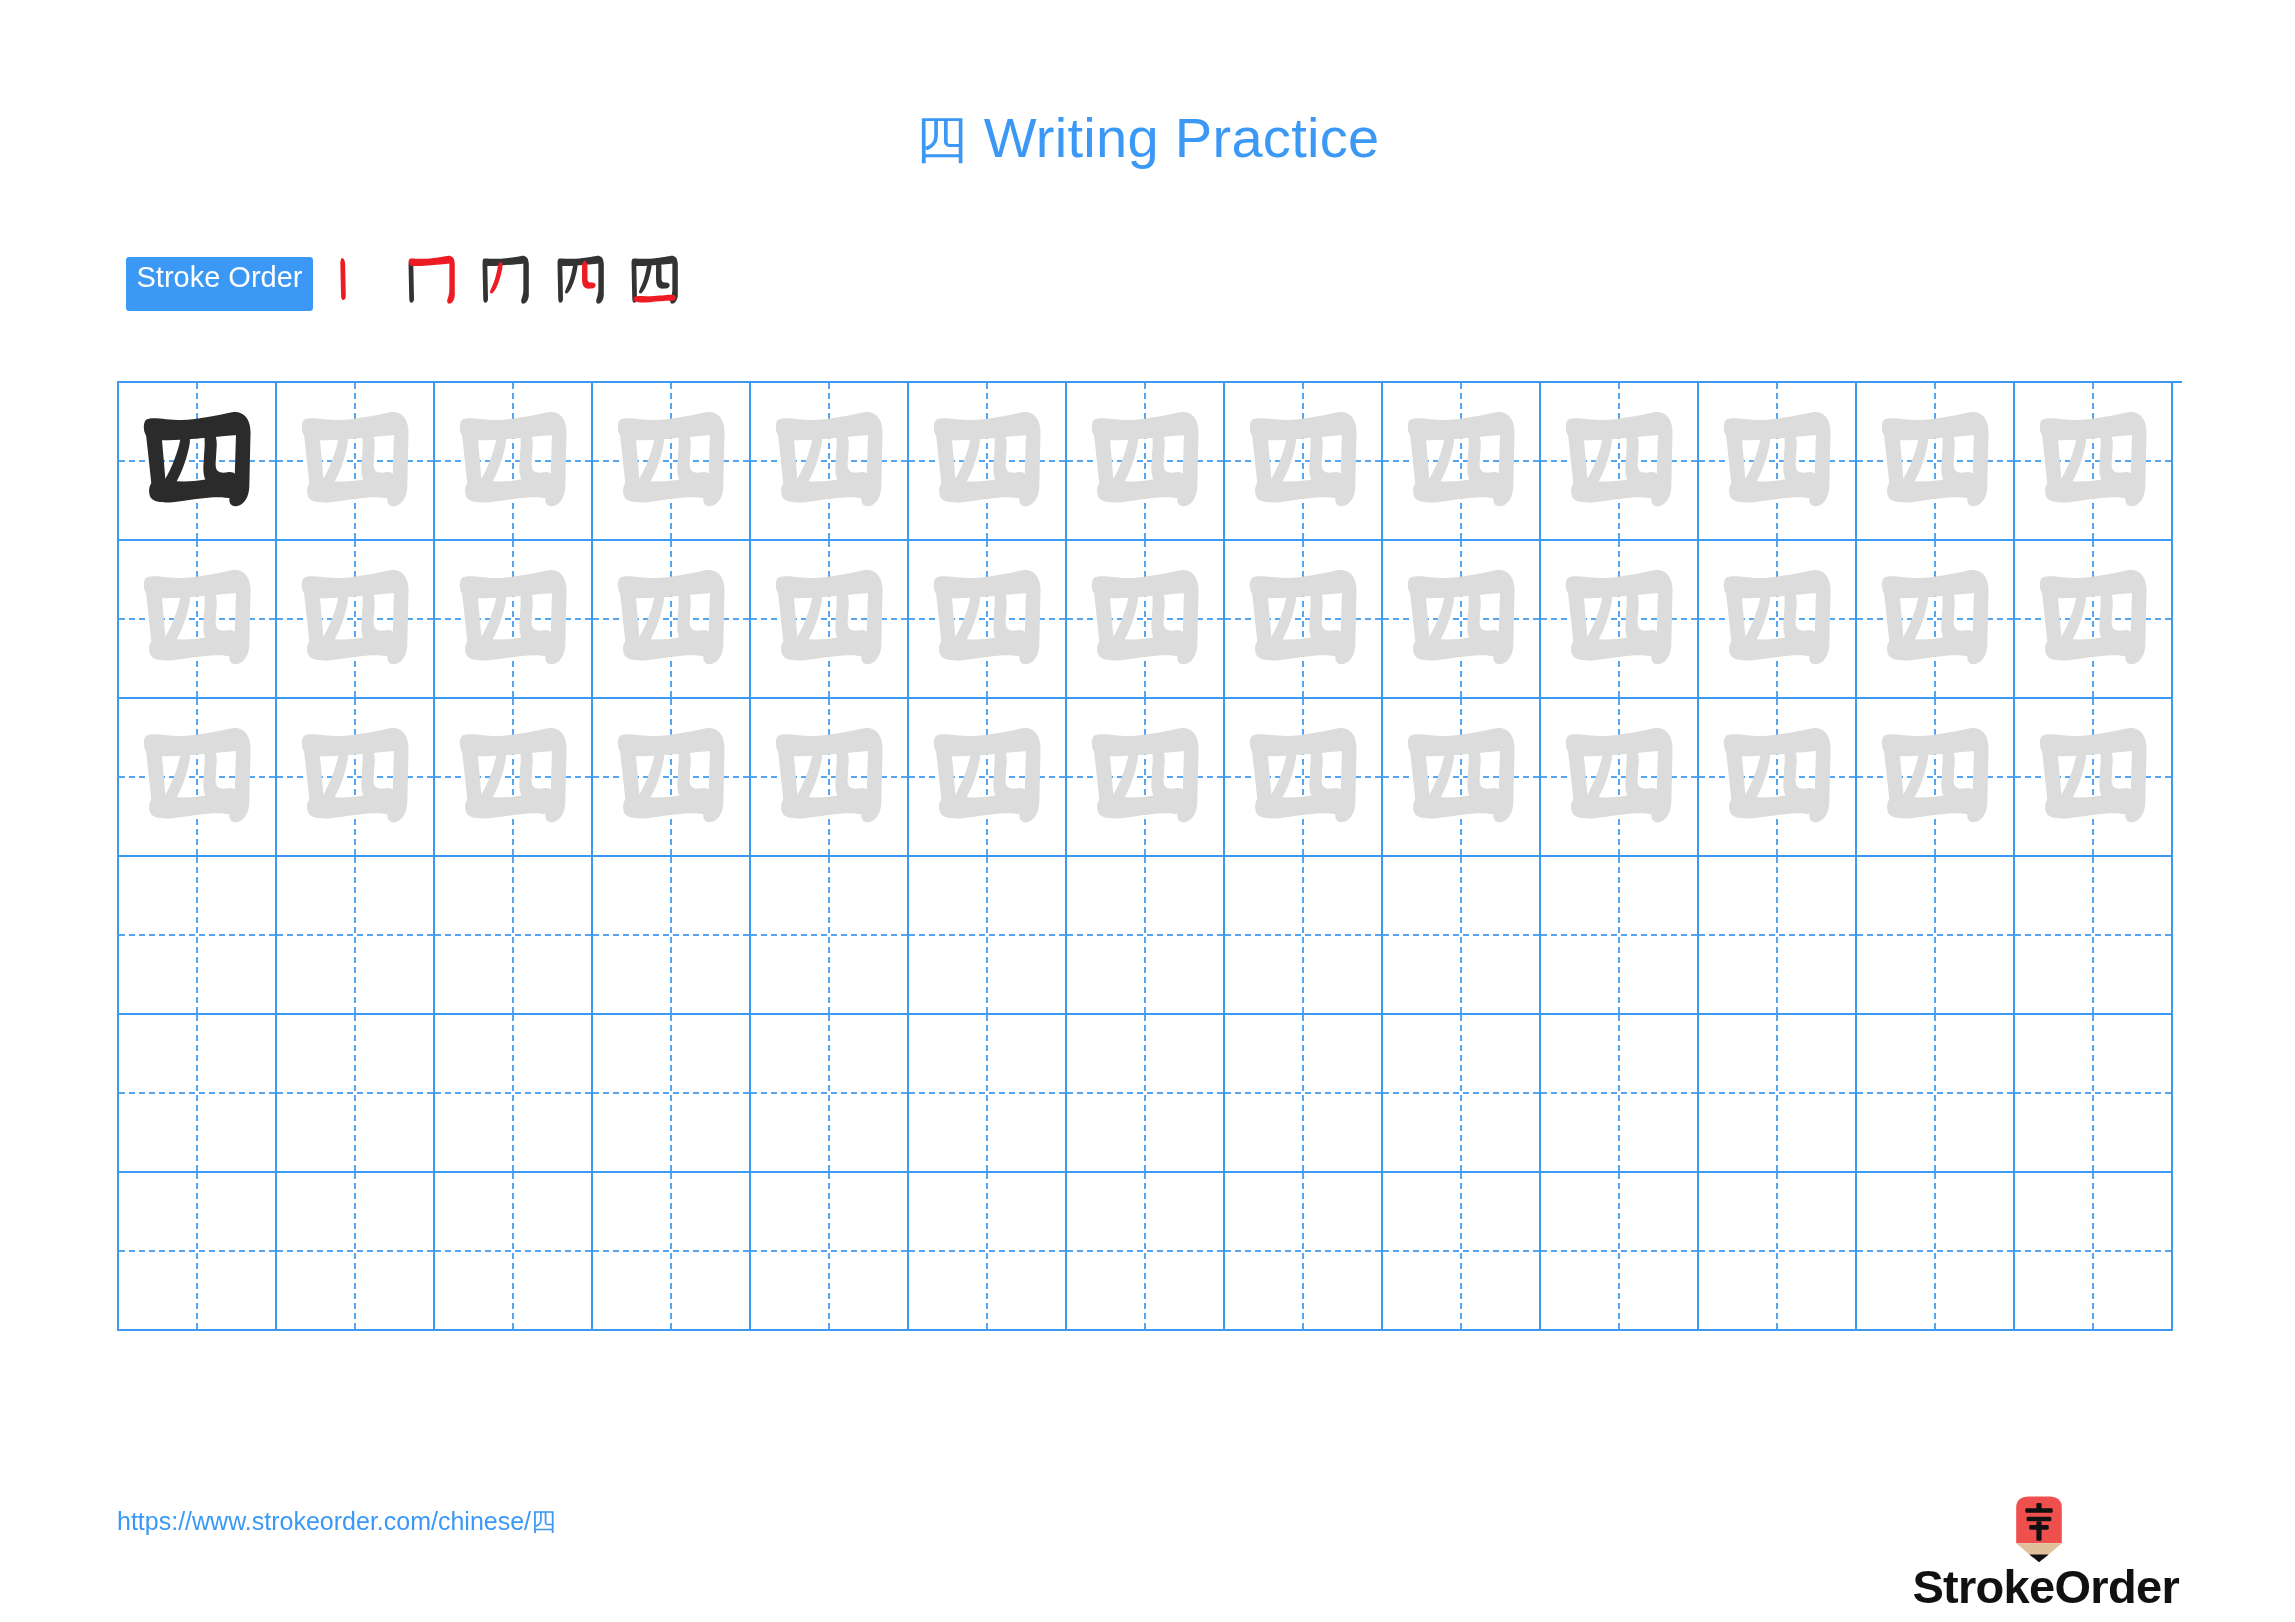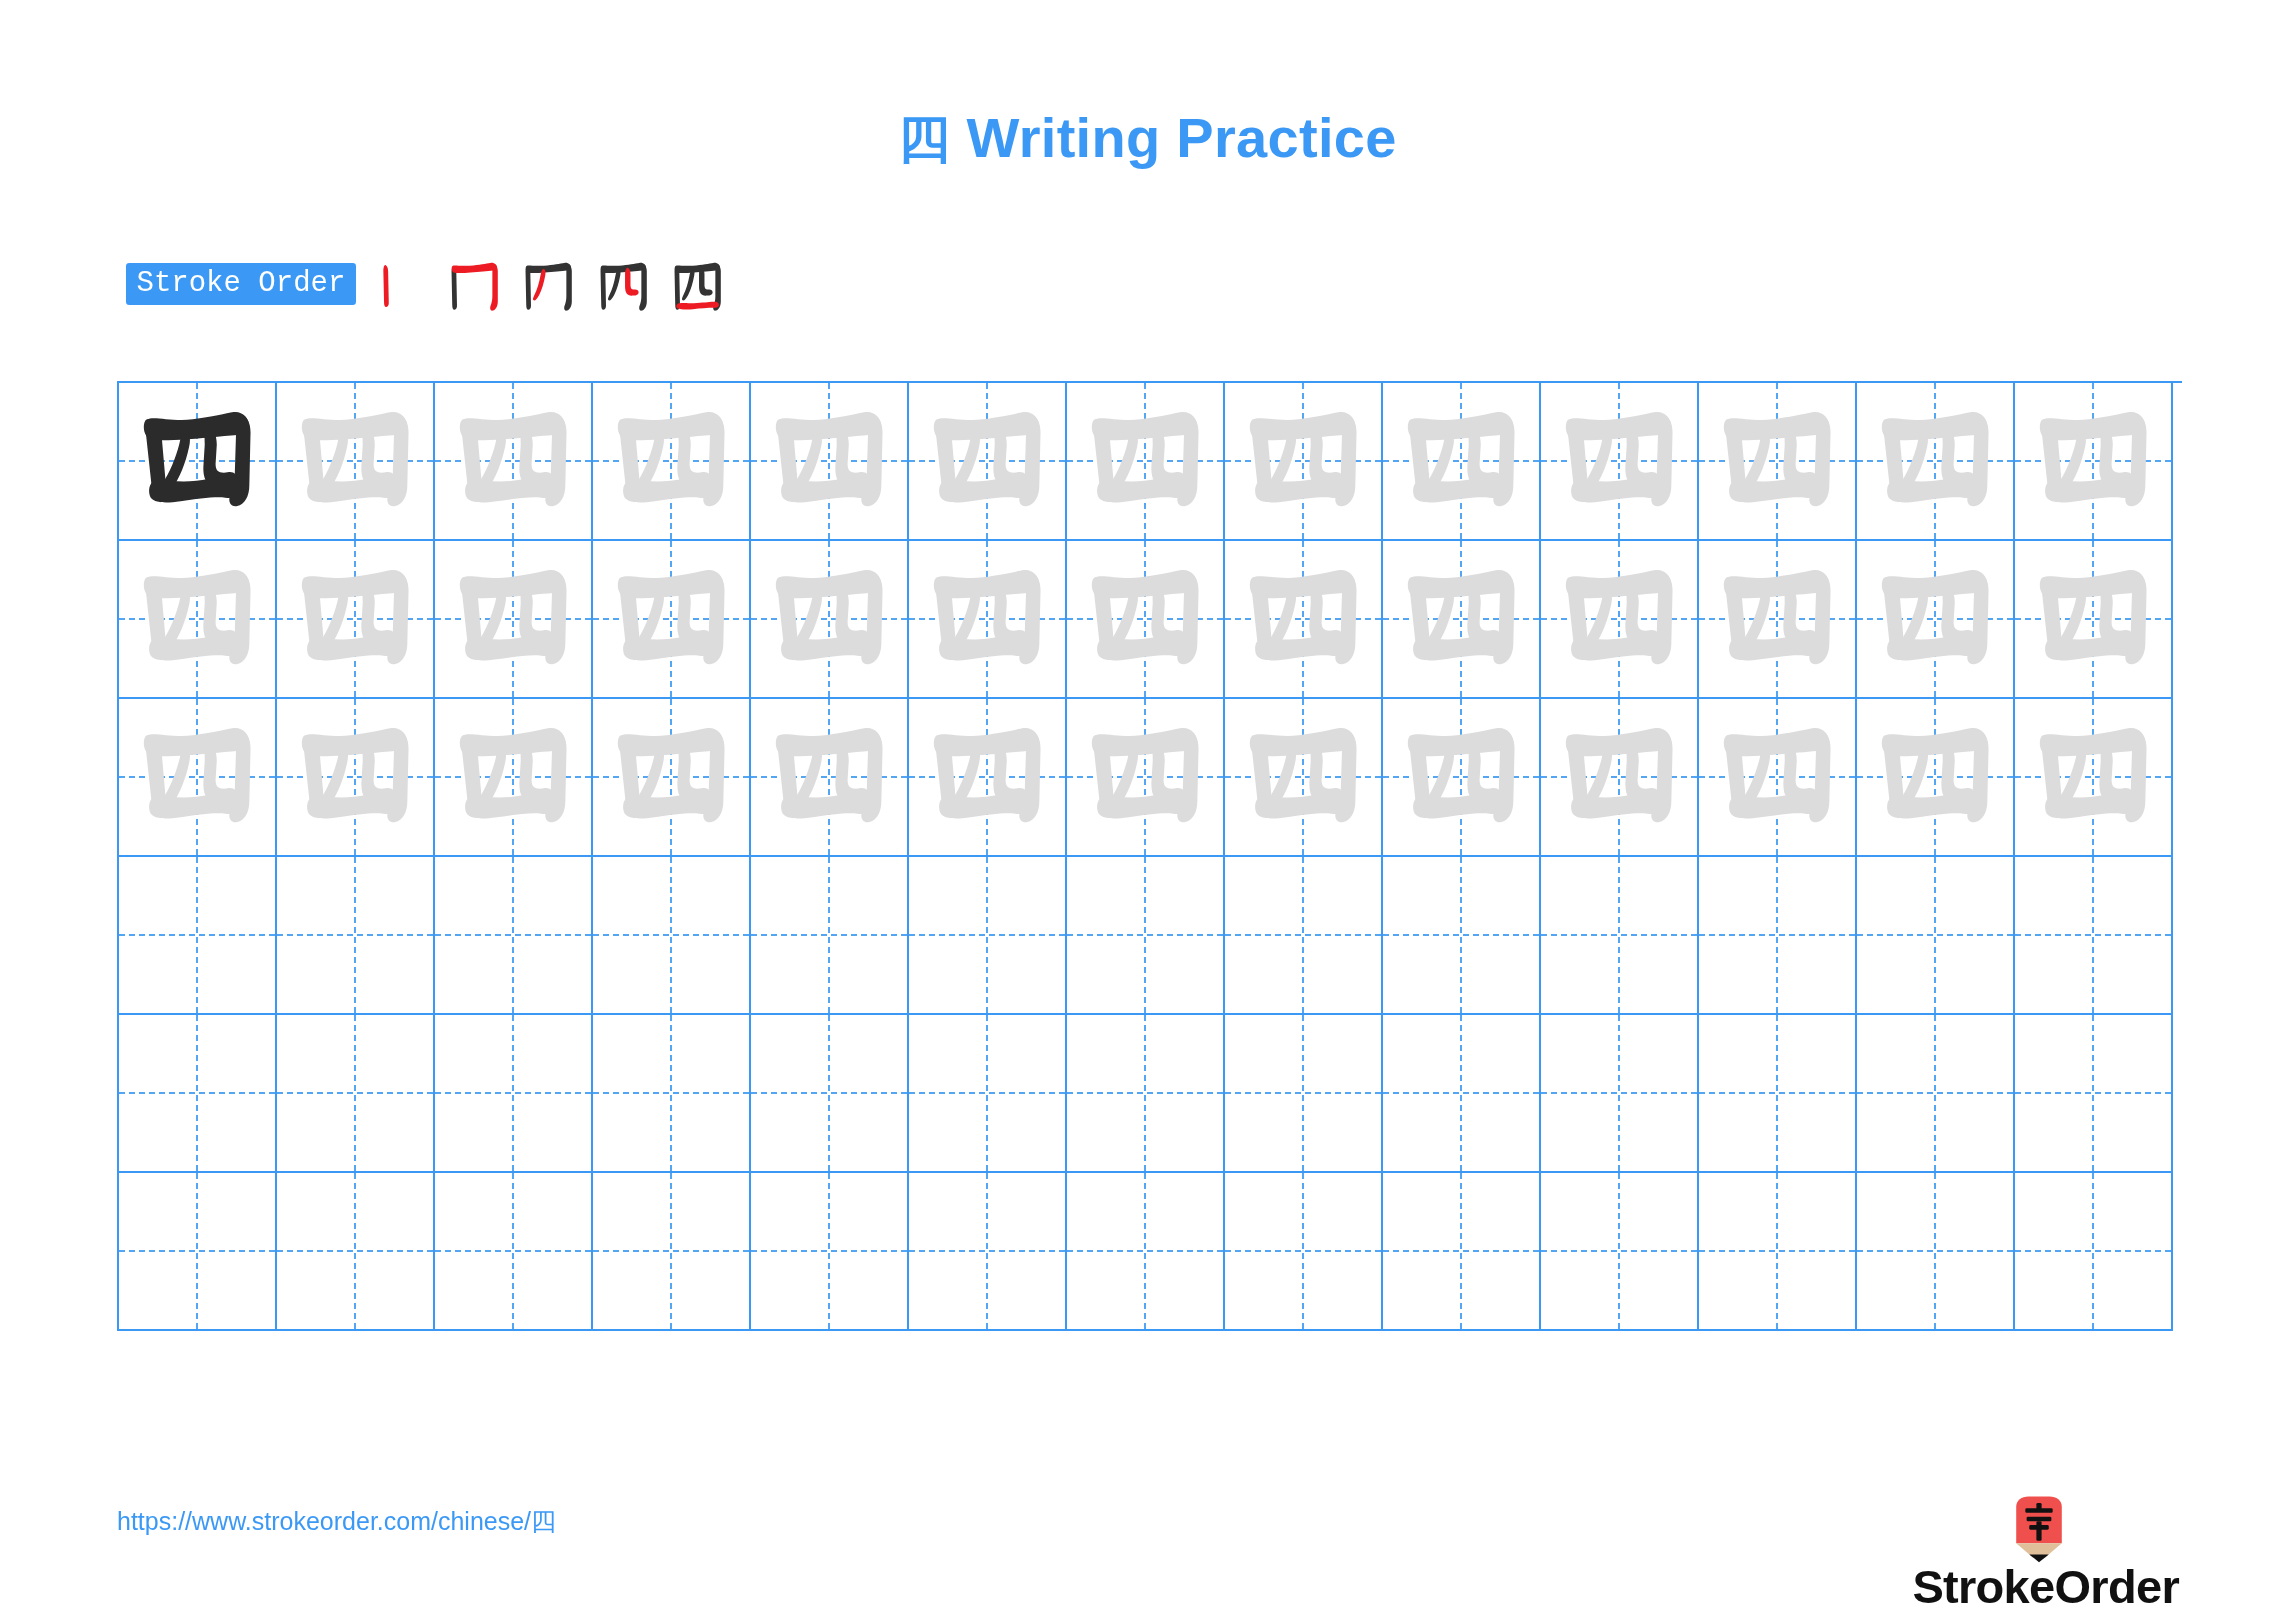--- a/index.html
+++ b/index.html
@@ -16,41 +16,39 @@
   }
 
   
   .page-title {
     position: absolute;
     top: 110px;
     left: 0;
     width: 2295px;
     text-align: center;
     font-size: 56px;
-    font-weight: 700;
+    font-weight: 400;
     color: #3B99F5;
     letter-spacing: 0.3px;
     line-height: 1;
     white-space: nowrap;
   }
   .page-title .han {
     font-family: "DejaVu Sans", sans-serif;
     font-size: 52px;
     vertical-align: baseline;
   }
 
   
   .stroke-order-row {
     position: absolute;
     top: 257px;
     left: 126px;
     display: flex;
-    align-items: center;
     height: 54px;
-    font-family: Liberation Mono, monospace;
   }
   .stroke-order-badge {
     background: #3B99F5;
     color: #ffffff;
     font-size: 29px;
     font-weight: 400;
     padding: 5.9px 10.5px 7.2px 10.5px;
     border-radius: 3.3px;
     line-height: 1;
     white-space: nowrap;

